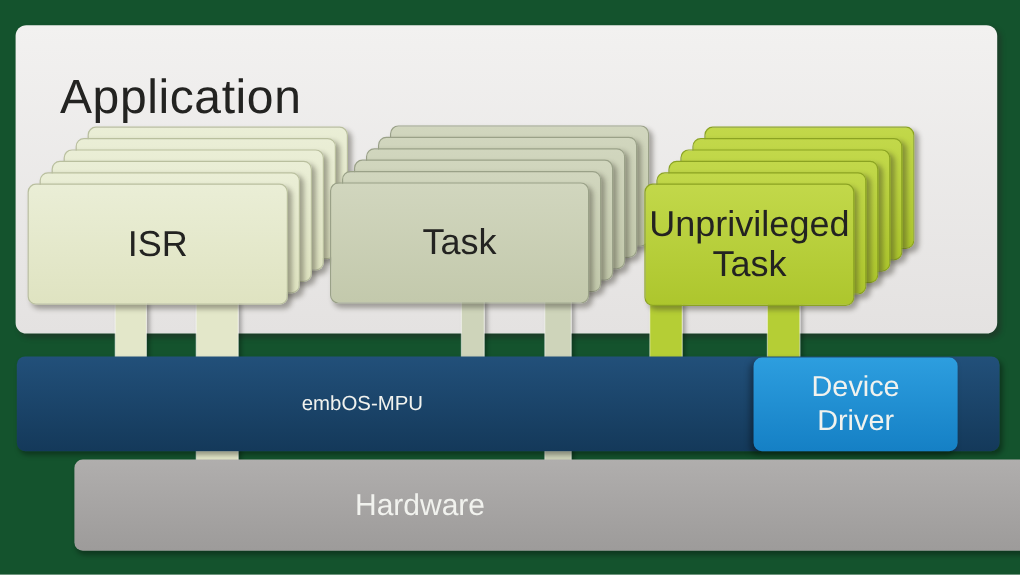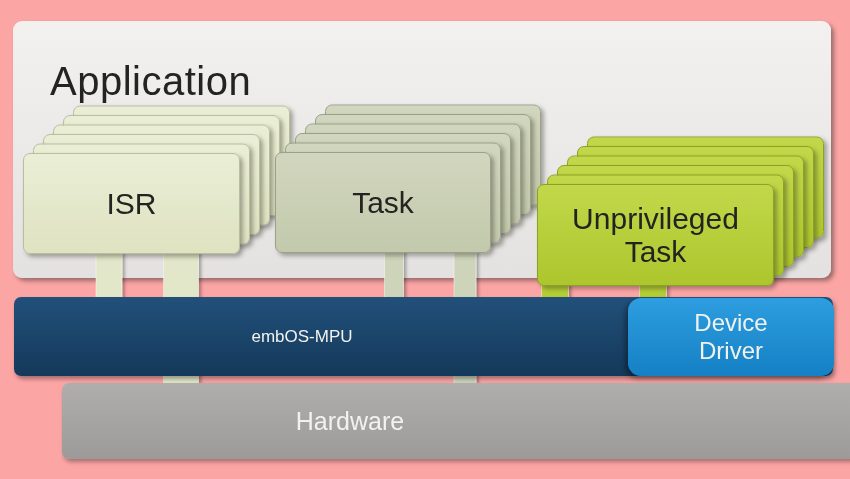--- a/index.html
+++ b/index.html
@@ -1,18 +1,18 @@
 <!DOCTYPE html>
 <html><head>
 <meta charset="utf-8">
 <style>
   html,body{margin:0;padding:0;background:#ffffff;}
   #canvas{
     position:relative;width:850px;height:479px;overflow:hidden;
-    background:#fca5a5;
+    background:#14532d;
     font-family:"Liberation Sans","DejaVu Sans",sans-serif;
   }
   
   .app-box{
     position:absolute;left:13px;top:21px;width:818px;height:257px;
     border-radius:9px;
     background:linear-gradient(180deg,var(--app-bg-top) 0%,var(--app-bg-bottom) 100%);
     box-shadow:3px 3px 4px rgba(40,35,35,.45);
     z-index:1;
   }
@@ -45,40 +45,39 @@
   .card.b3{transform:translate(30px,-28.5px);}
   .card.b2{transform:translate(20px,-19px);}
   .card.b1{transform:translate(10px,-9.5px);}
   .card.front{
     display:flex;flex-direction:column;align-items:center;justify-content:center;
     text-align:center;color:var(--text-dark);
     font-size:30px;line-height:33px;
   }
   #stack-isr{left:23px;top:153px;width:215px;height:99px;}
   #stack-priv{left:275px;top:152px;width:214px;height:99px;}
-  #stack-unpriv{left:537px;top:153px;width:235px;height:100px;margin-top:31px;}
+  #stack-unpriv{left:537px;top:153px;width:173px;height:100px;}
   
   .bar{position:absolute;border-radius:7px;z-index:2;}
   .bar .bar-label{
     position:absolute;top:0;height:100%;
     display:flex;flex-direction:column;align-items:center;justify-content:center;
     color:var(--text-light);
   }
   #os-bar{
     left:14px;top:297px;width:819px;height:79px;
     background:linear-gradient(180deg,var(--os-bar-top) 0%,var(--os-bar-bottom) 100%);
     box-shadow:2px 3px 4px rgba(0,0,0,.35);
   }
   #os-bar .bar-label{left:0;width:576px;font-size:17px;}
   #device-box{
-    left:628px;top:298px;width:206px;height:78px;
+    left:628px;top:298px;width:170px;height:78px;
     background:linear-gradient(180deg,var(--device-top) 0%,var(--device-bottom) 100%);
     box-shadow:-3px 3px 5px rgba(0,0,0,.35);
     z-index:2;
-    border-radius:13px;
   }
   #device-box .bar-label{left:0;width:100%;font-size:24px;line-height:28px;}
   #hw-bar{
     left:14px;top:383px;width:819px;height:76px;
     background:linear-gradient(180deg,var(--hardware-top) 0%,var(--hardware-bottom) 100%);
     box-shadow:2px 3px 4px rgba(0,0,0,.32);
     margin-left:48px;
   }
   #hw-bar .bar-label{left:0;width:576px;font-size:25px;}
   

